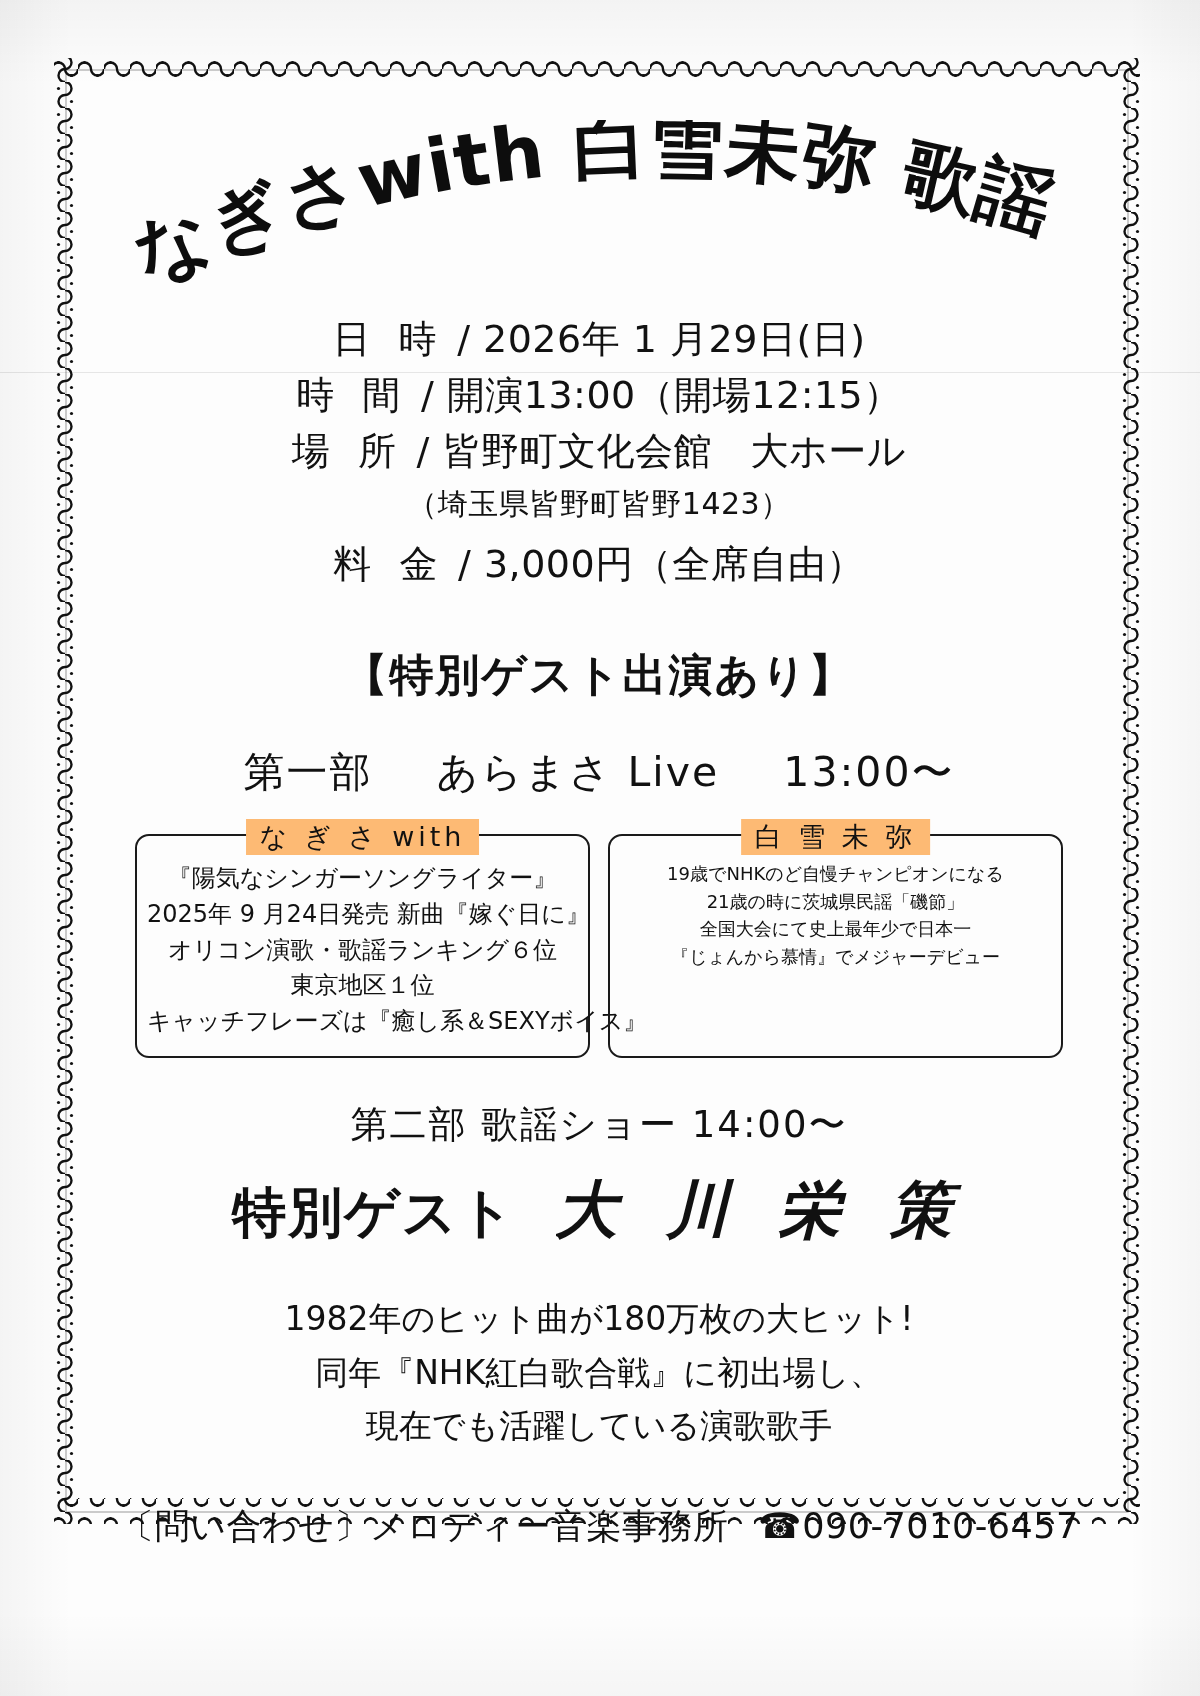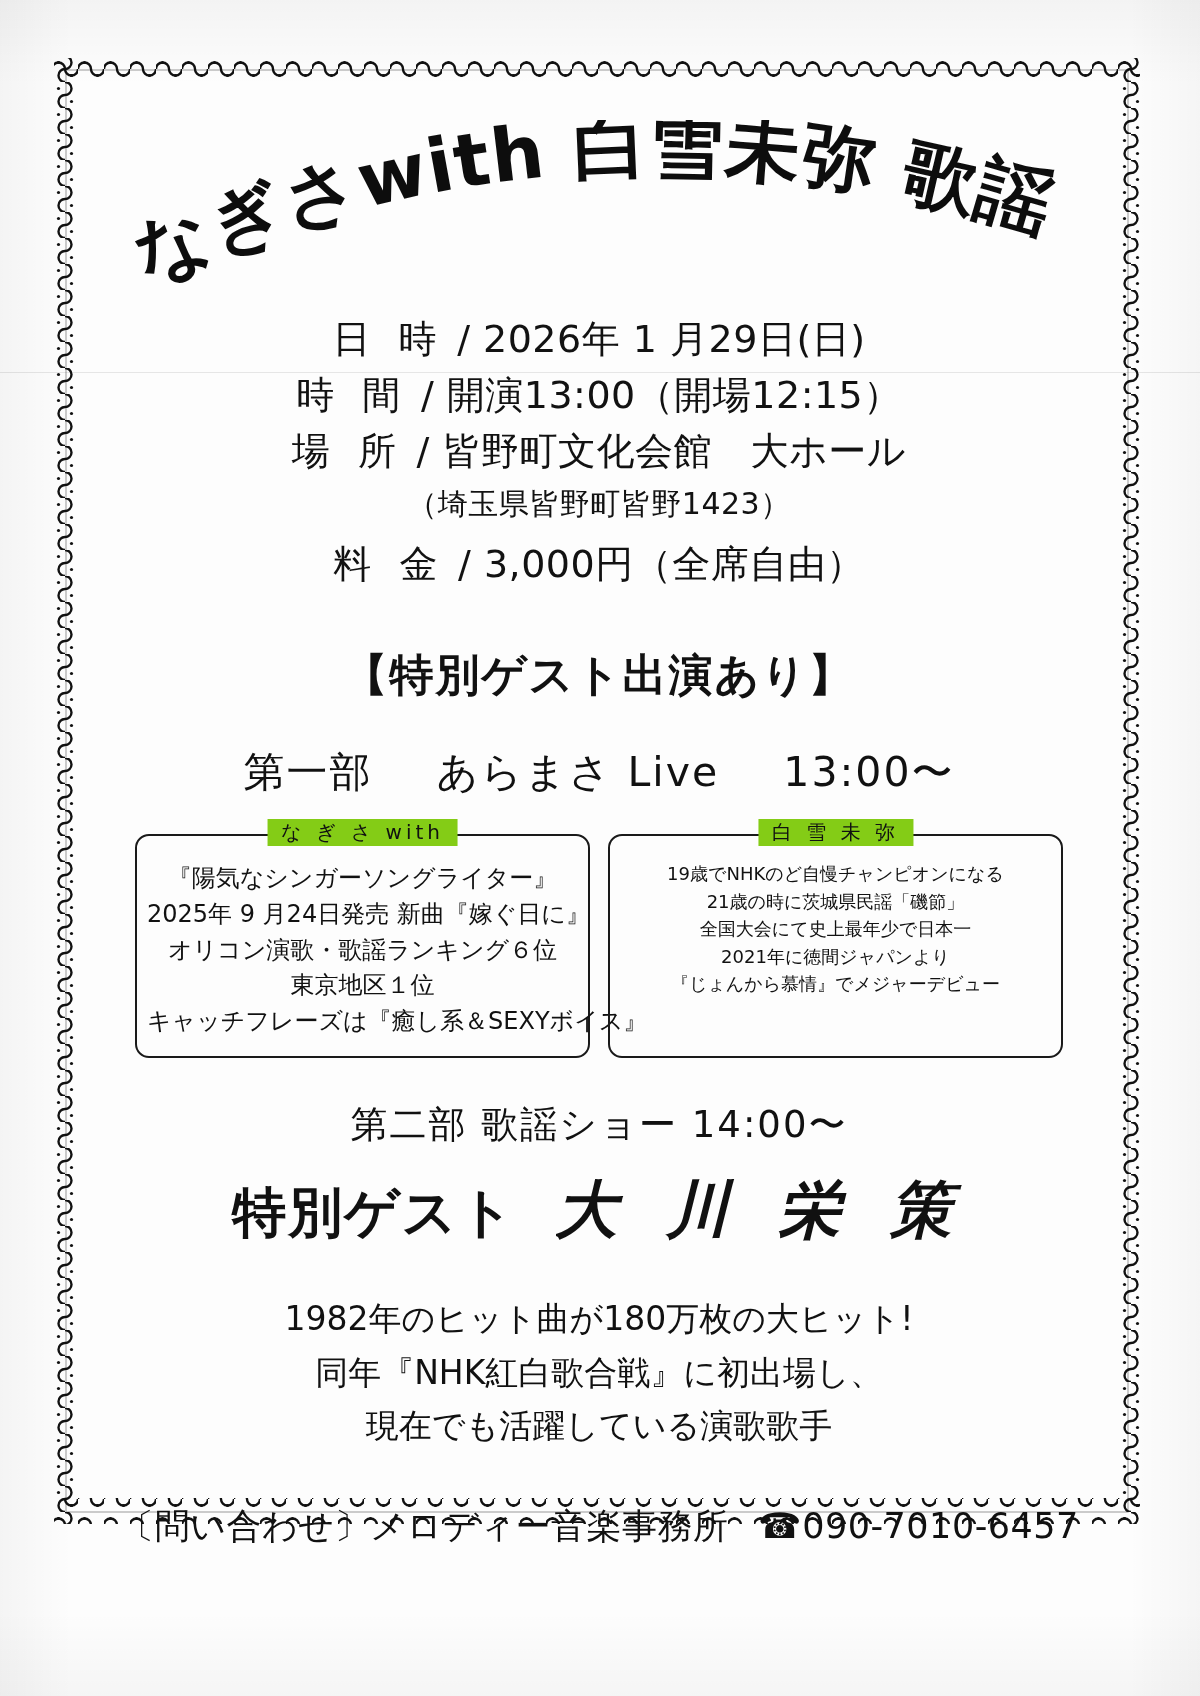--- a/index.html
+++ b/index.html
@@ -126,23 +126,23 @@
     border: 2px solid #1a1a1a;
     border-radius: 14px;
     padding: 26px 10px 16px;
     box-sizing: border-box;
   }
   .profile-box .legend {
     position: absolute;
     top: -17px;
     left: 50%;
     transform: translateX(-50%);
-    background: #84cc16;
+    background: #fdba74;
     padding: 0 14px;
-    font-size: 20px;
+    font-size: 27px;
     letter-spacing: 4px;
     white-space: nowrap;
   }
   .profile-box p {
     margin: 0 0 3px;
     font-size: 24px;
     line-height: 1.36;
     white-space: nowrap;
   }
   .profile-box.right p { font-size: 18px; }
@@ -264,21 +264,20 @@
         <p>2025年 9 月24日発売 新曲『嫁ぐ日に』</p>
         <p>オリコン演歌・歌謡ランキング６位</p>
         <p>東京地区１位</p>
         <p>キャッチフレーズは『癒し系＆SEXYボイス』</p>
       </div>
       <div class="profile-box right">
         <div class="legend">白 雪 未 弥</div>
         <p>19歳でNHKのど自慢チャンピオンになる</p>
         <p>21歳の時に茨城県民謡「磯節」</p>
         <p>全国大会にて史上最年少で日本一</p>
-        <p>2021年に徳間ジャパンより</p>
         <p>『じょんから慕情』でメジャーデビュー</p>
       </div>
     </div>
 
     <div class="part-line2">
       <span>第二部</span>
       <span class="sp-wide"></span>
       <span>歌謡ショー</span>
       <span class="sp-wide"></span><span class="sp-wide"></span>
       <span>14:00〜</span>

